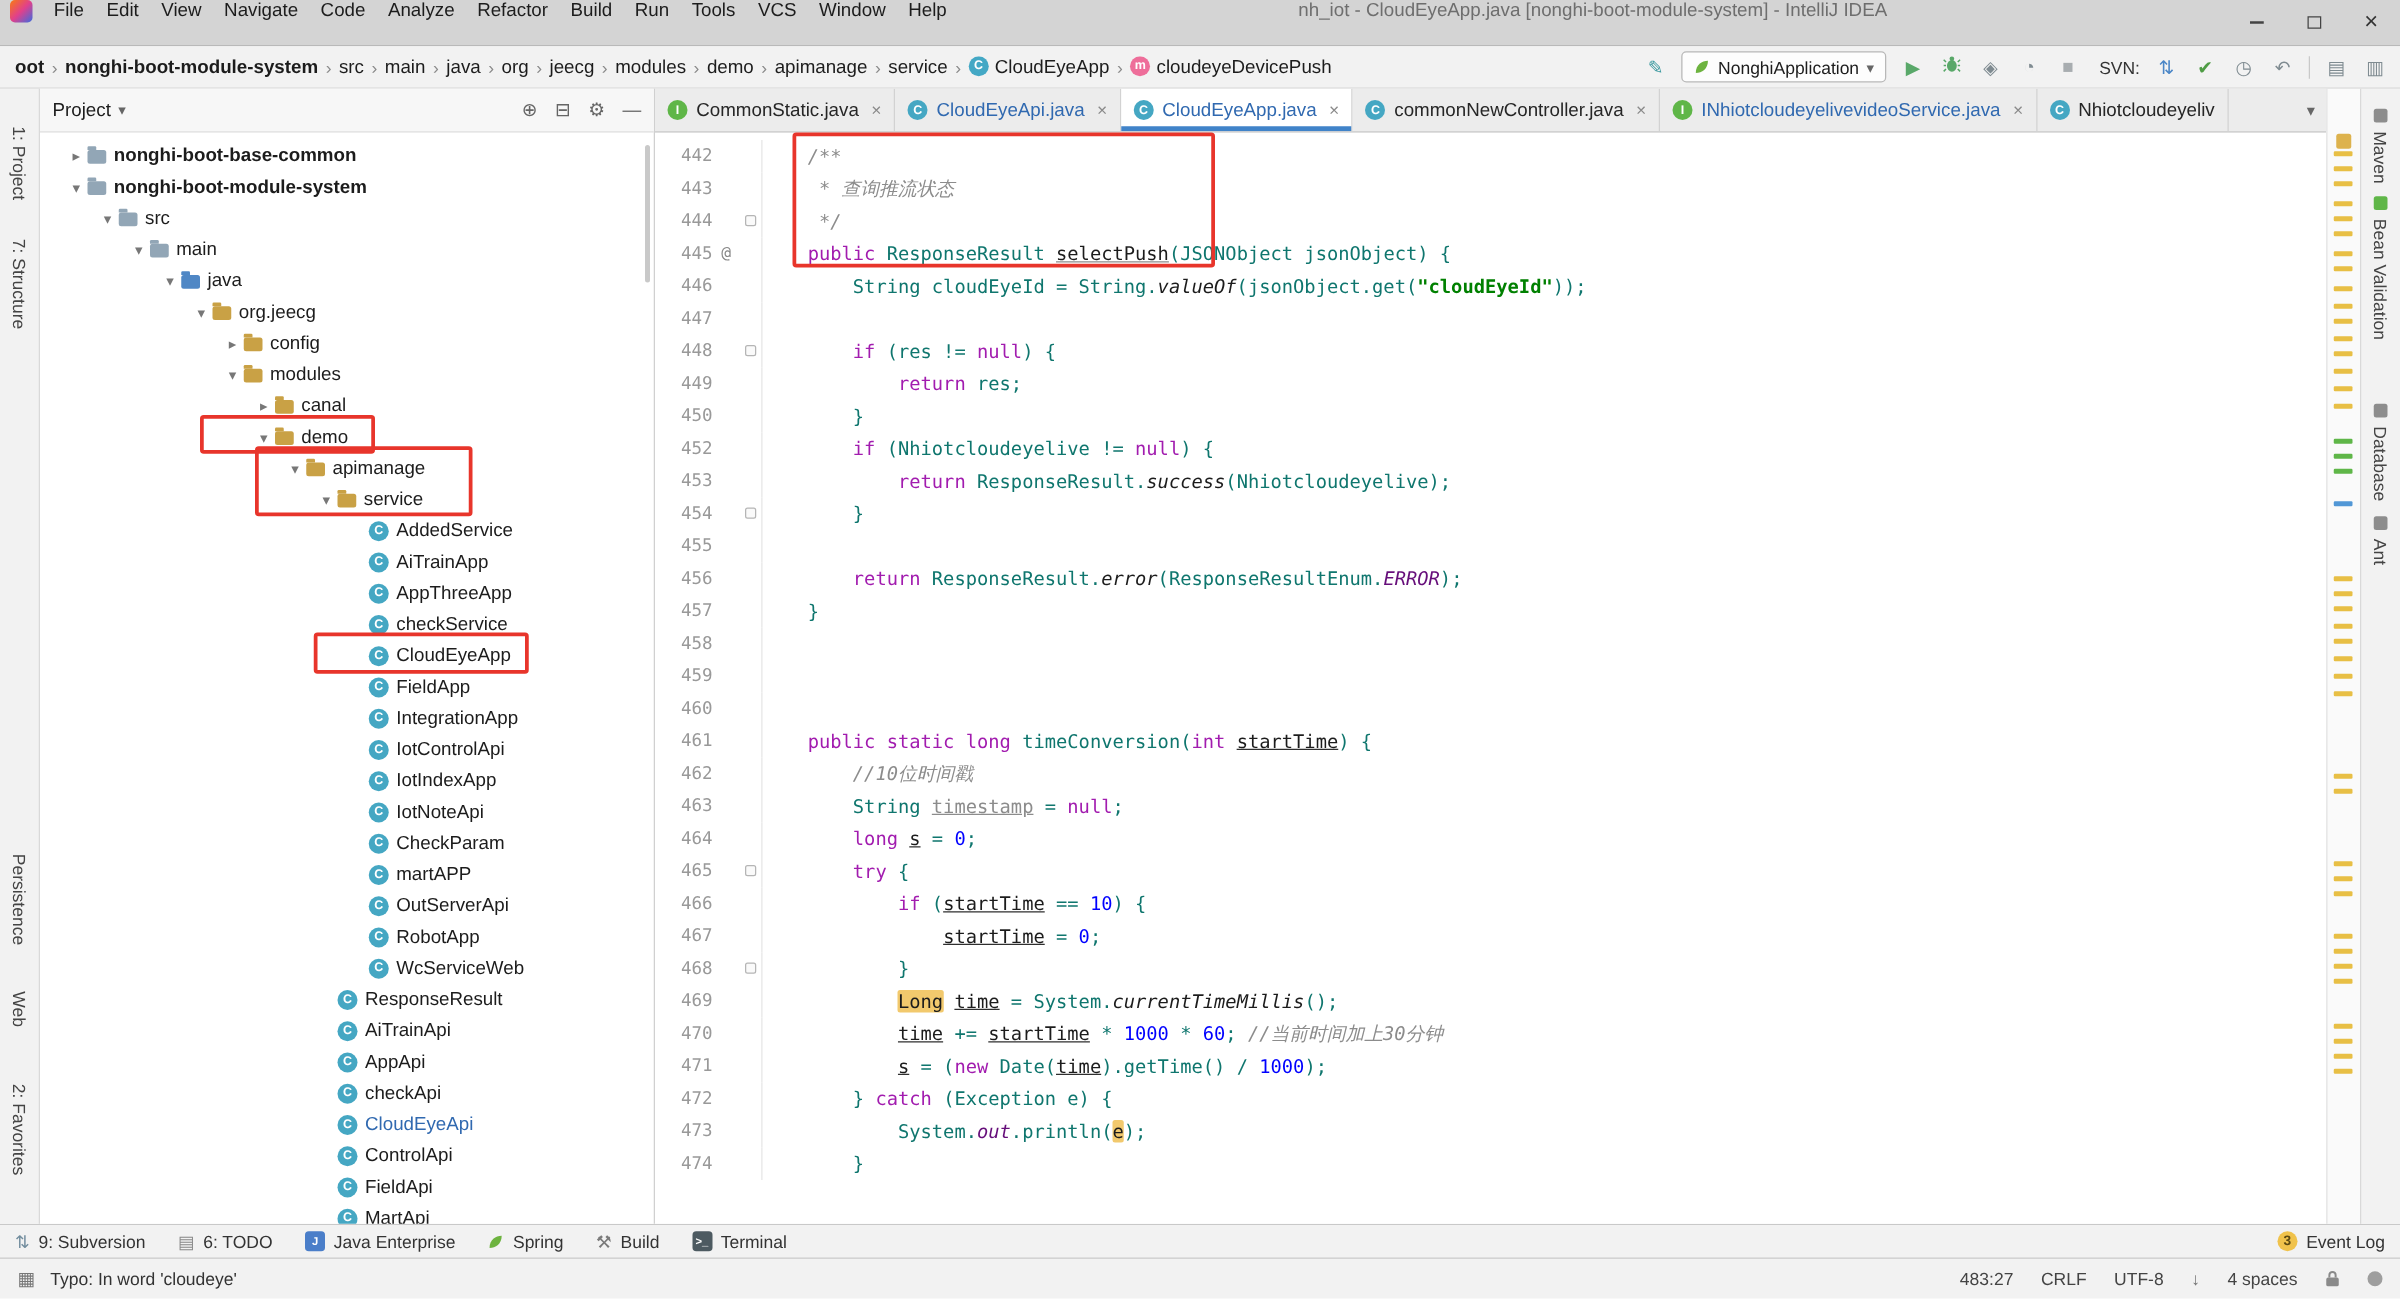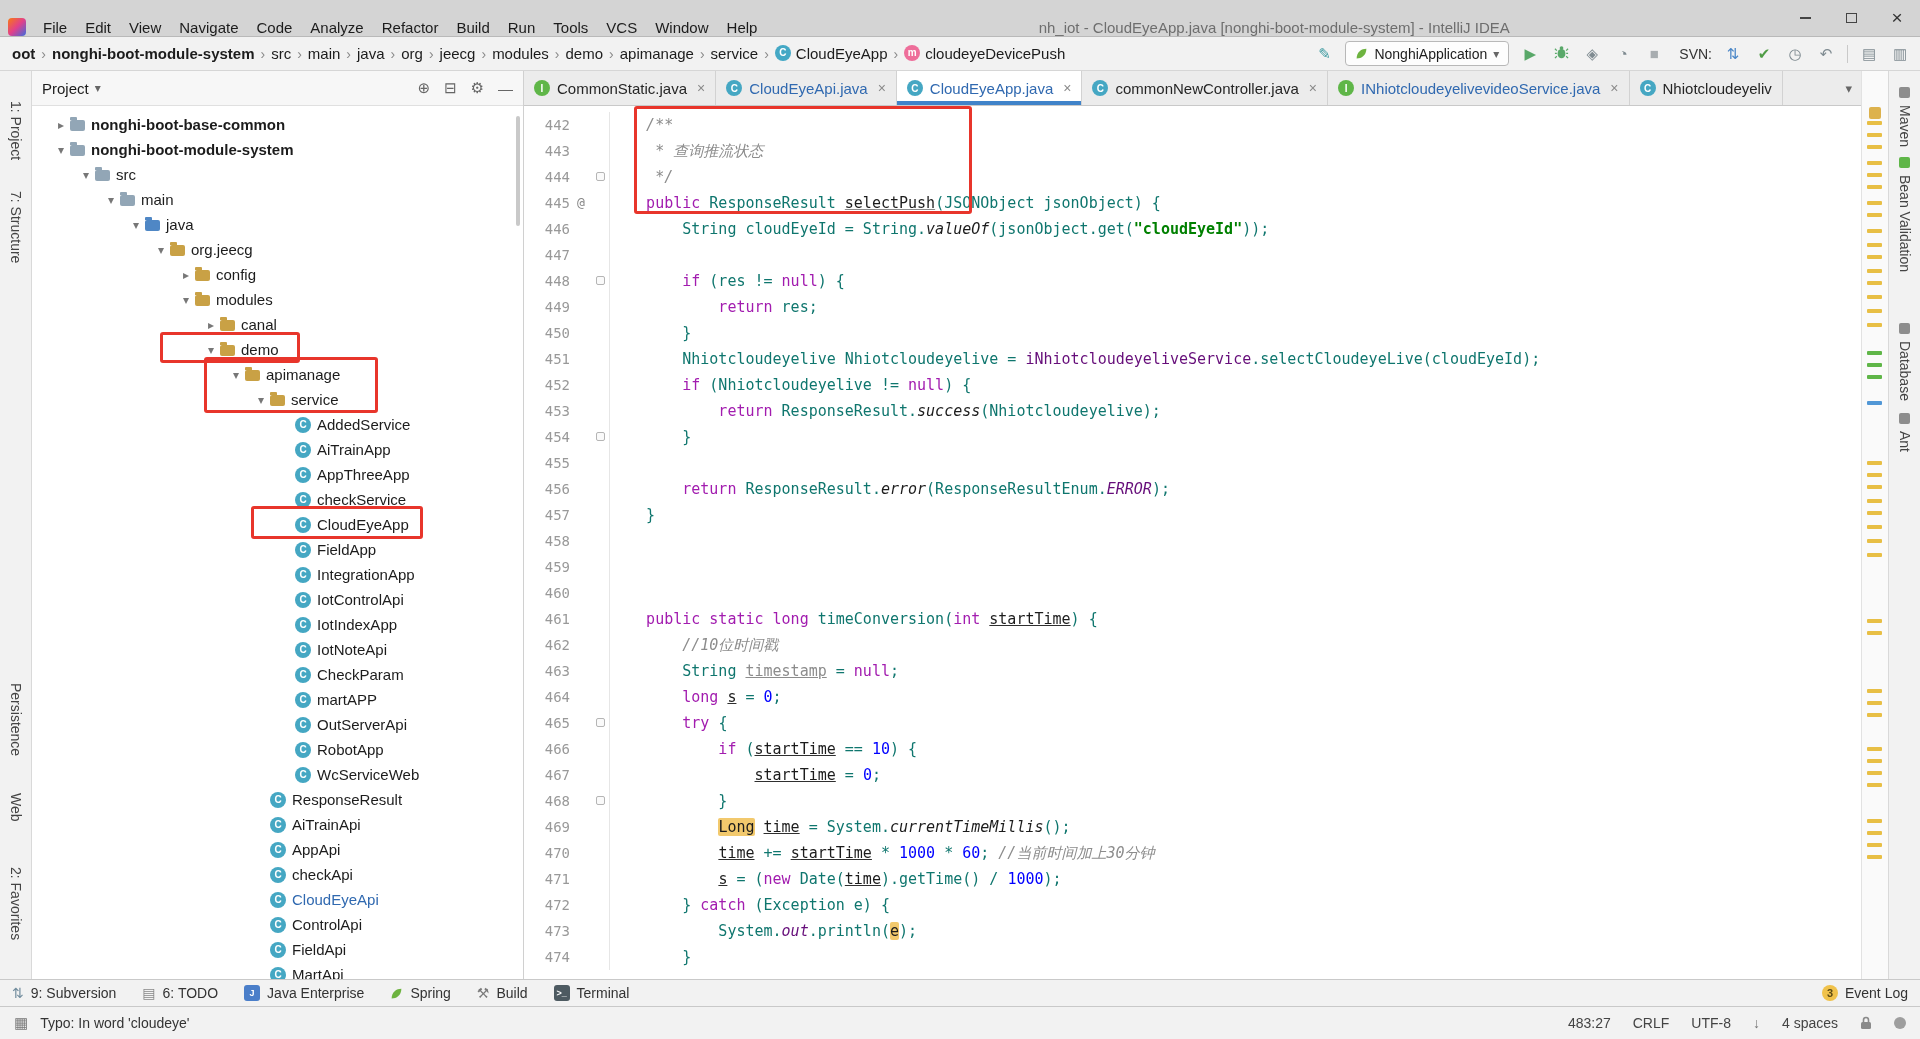--- a/index.html
+++ b/index.html
@@ -1,20 +1,20 @@
 <!DOCTYPE html>
 <html><head>
 <meta charset="utf-8">
 <style>
   *{box-sizing:border-box;margin:0;padding:0}
   html,body{width:1920px;height:1039px;overflow:hidden}
   body{font-family:"Liberation Sans",sans-serif;background:#fff;position:relative;font-size:15px;color:#1c1c1c}
 
   
-  #titlebar{height:37px;background:#d4d4d4;border-bottom:1px solid #b9b9b9;display:flex;align-items:flex-end;padding-left:8px}
+  #titlebar{height:37px;background:#d4d4d4;border-bottom:1px solid #b9b9b9;display:flex;align-items:flex-start;padding-left:8px}
   #logo{width:18px;height:18px;border-radius:4px;background:linear-gradient(135deg,#f97a12,#e1408b 50%,#3b6ce0);margin-right:8px;flex:none}
   #menus{display:flex;align-items:center}
   .menu-item{padding:0 9px;font-size:15px;color:#1c1c1c;cursor:default}
   #wintitle{flex:1;text-align:center;color:#6e6e6e;font-size:15px;white-space:nowrap;overflow:hidden}
   #winctrls{display:flex;height:100%}
   .wc{width:46px;height:100%;display:flex;align-items:center;justify-content:center;color:#333}
   .wc-min{width:11px;height:2px;background:#444;display:inline-block}
   .wc-max{width:11px;height:10px;border:1px solid #444;display:inline-block}
   .wc-close{font-size:19px}
 
@@ -520,25 +520,20 @@
         </div>
         <div class="cline">
           <span class="lnum">449</span>
           <span class="lgut"></span>
           <span class="ltext"><span class="kw">            return </span><span class="pl">res;</span></span>
         </div>
         <div class="cline">
           <span class="lnum">450</span>
           <span class="lgut"></span>
           <span class="ltext"><span class="pl">        }</span></span>
-        </div>
-        <div class="cline">
-          <span class="lnum">451</span>
-          <span class="lgut"></span>
-          <span class="ltext"><span class="pl">        Nhiotcloudeyelive Nhiotcloudeyelive = </span><span class="fd">iNhiotcloudeyeliveService</span><span class="pl">.selectCloudeyeLive(cloudEyeId);</span></span>
         </div>
         <div class="cline">
           <span class="lnum">452</span>
           <span class="lgut"></span>
           <span class="ltext"><span class="kw">        if </span><span class="pl">(Nhiotcloudeyelive != </span><span class="kw">null</span><span class="pl">) {</span></span>
         </div>
         <div class="cline">
           <span class="lnum">453</span>
           <span class="lgut"></span>
           <span class="ltext"><span class="kw">            return </span><span class="pl">ResponseResult.</span><span class="si">success</span><span class="pl">(Nhiotcloudeyelive);</span></span>

